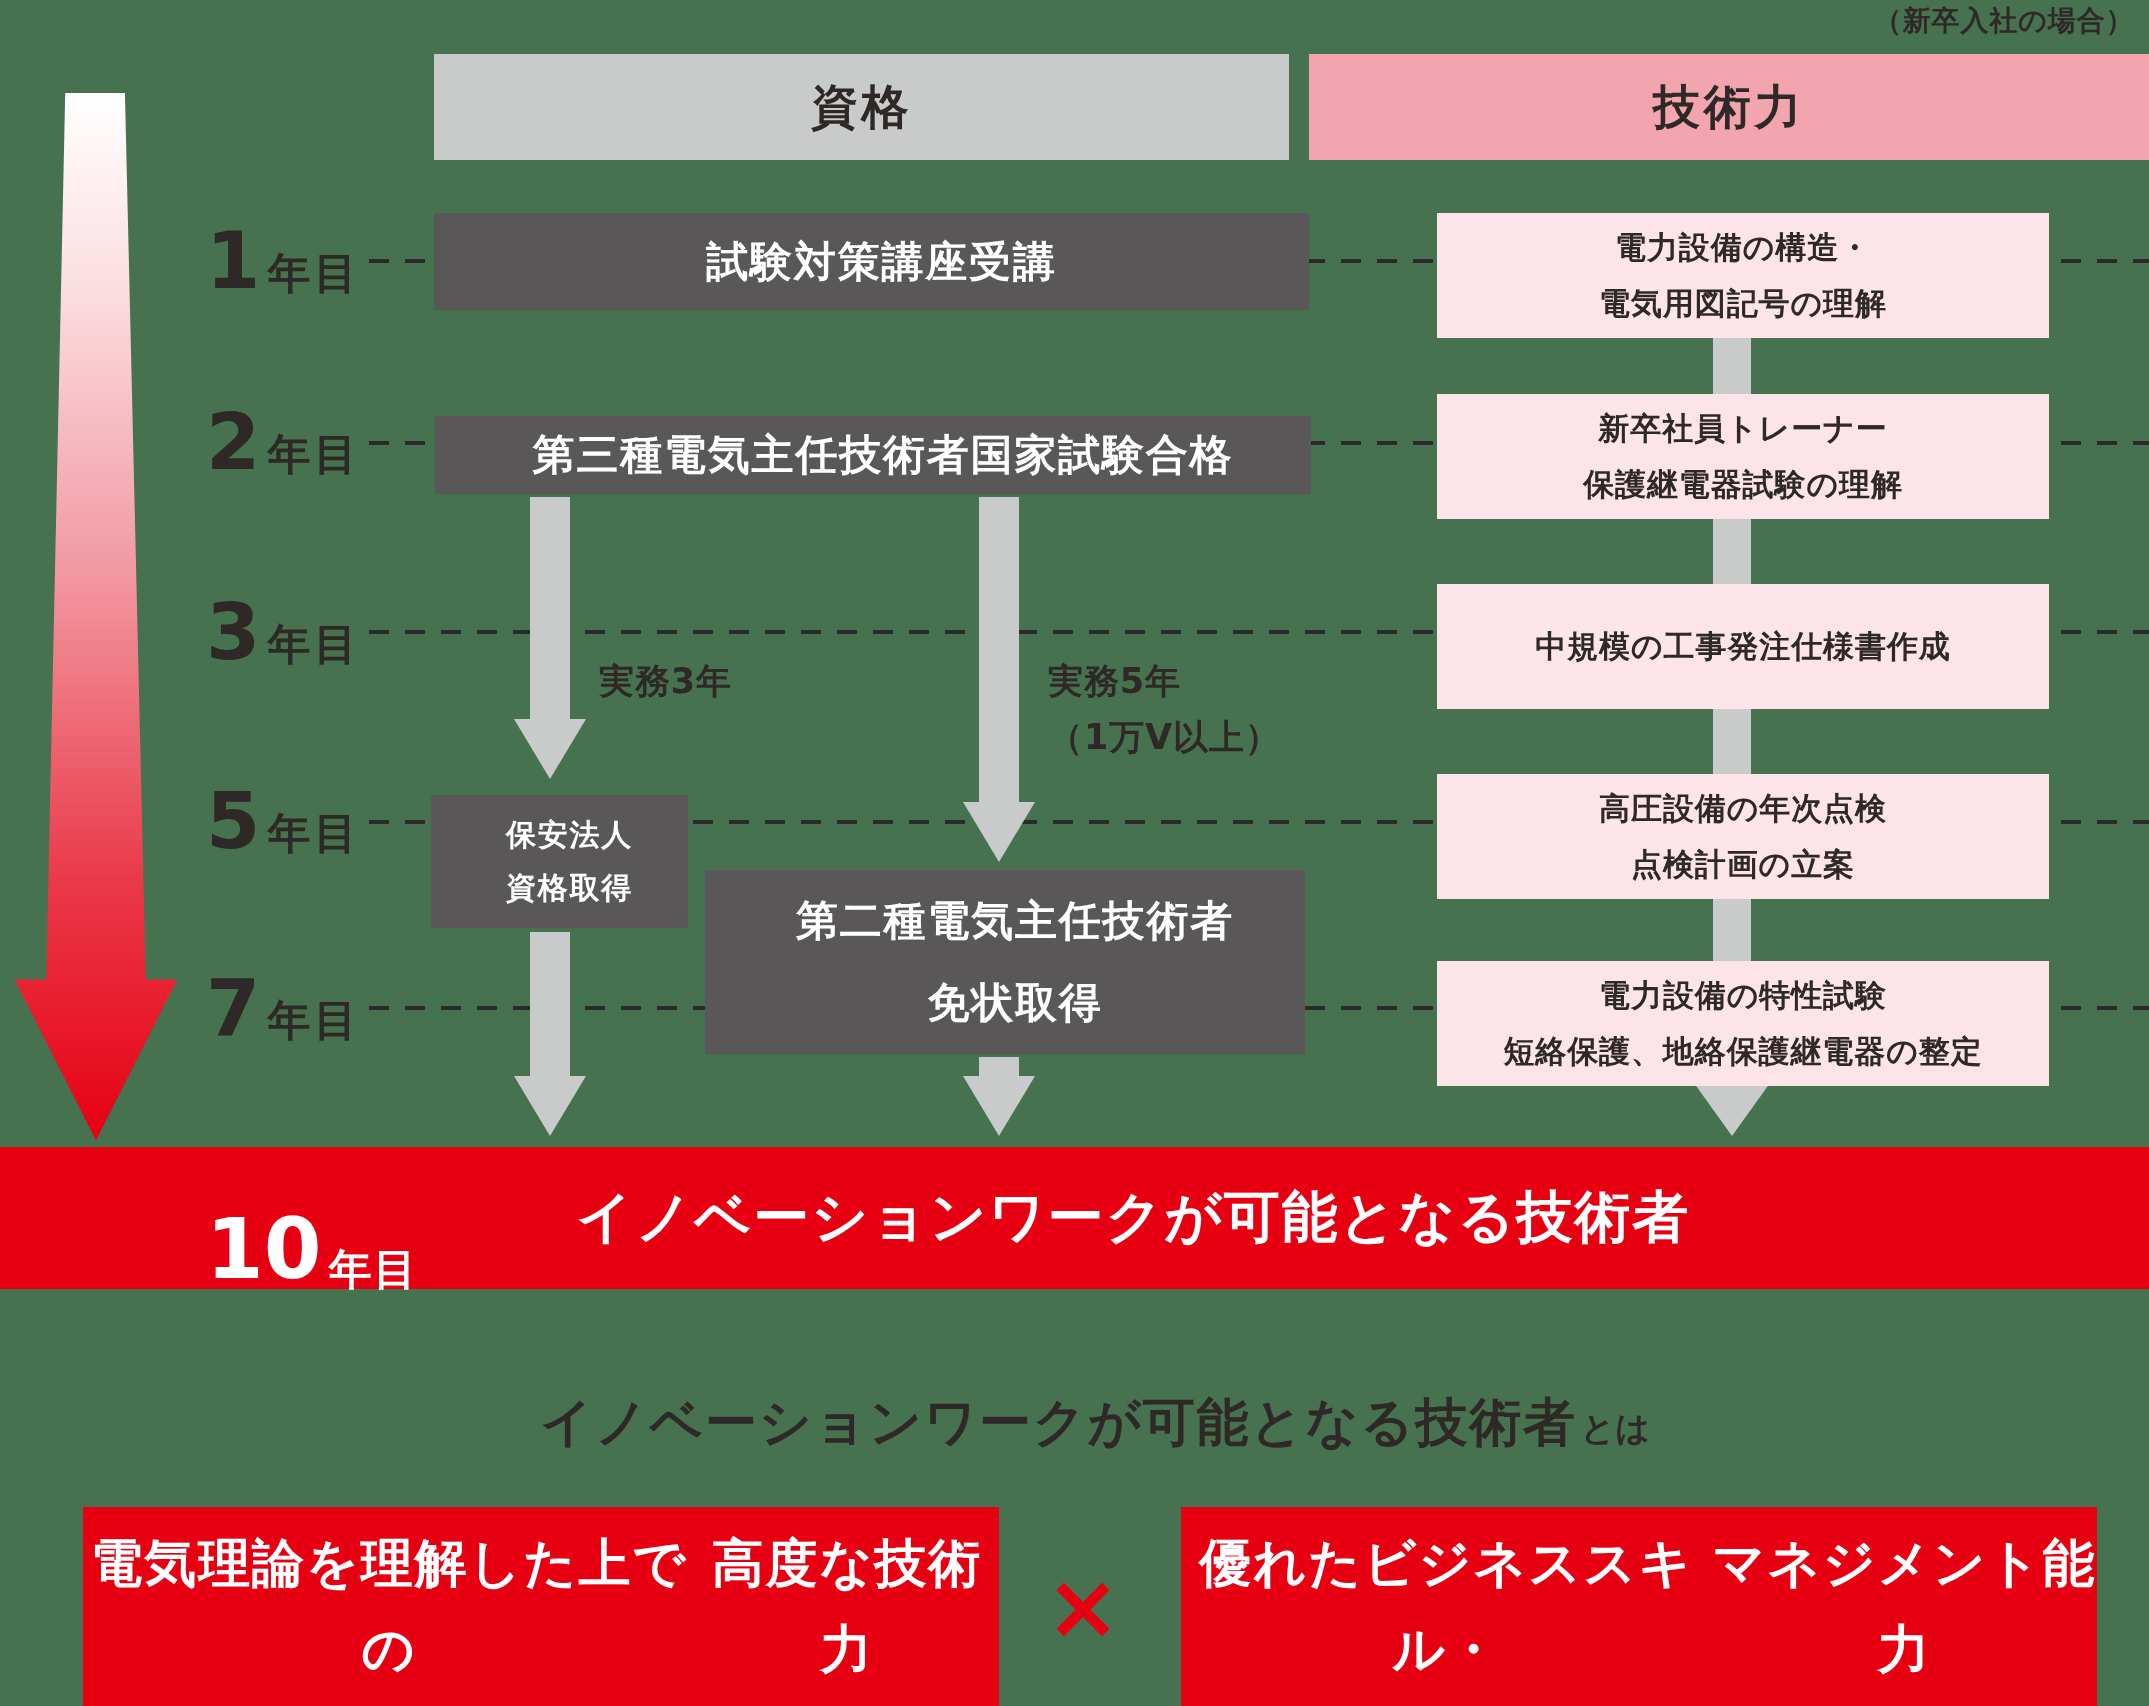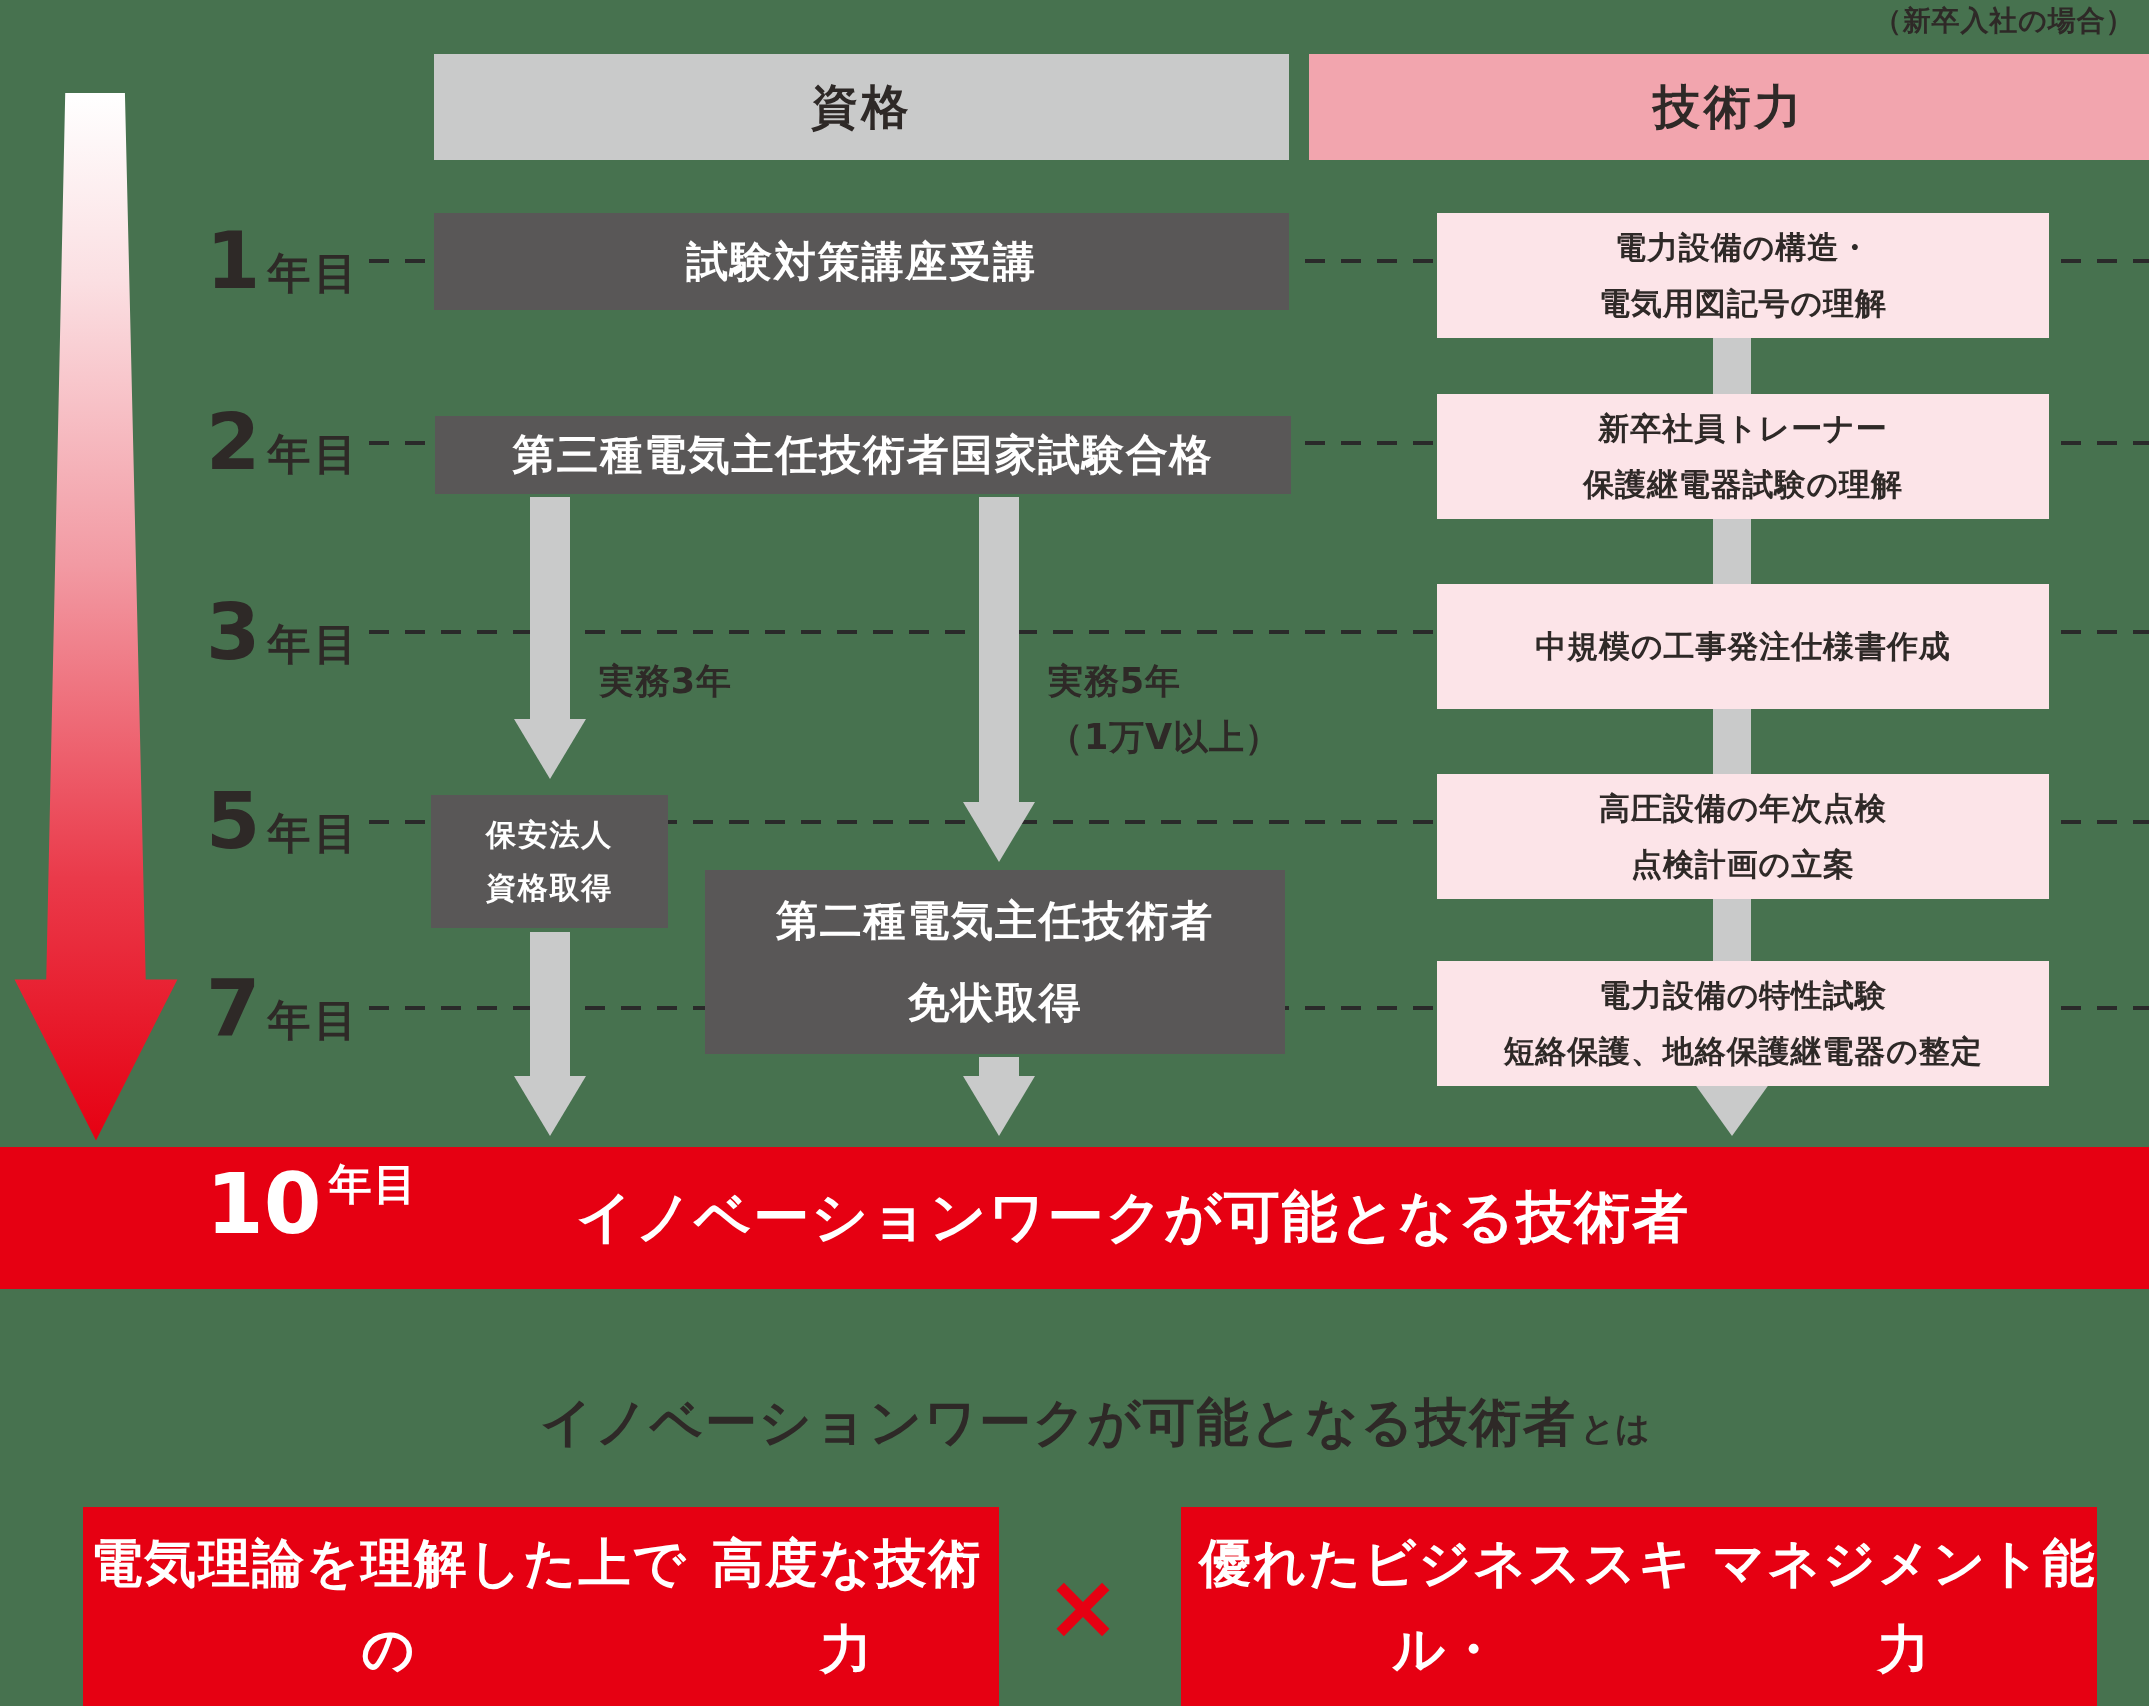--- a/index.html
+++ b/index.html
@@ -41,21 +41,21 @@
     color:#2e2927;z-index:2;white-space:nowrap;
   }
   .year .num{font-size:78px;font-weight:800;line-height:1;letter-spacing:1.8px;}
   .year .suf{font-size:43px;font-weight:800;line-height:1;letter-spacing:3.6px;margin-left:5.4px;}
   
   .red-arrow{left:0;top:93px;width:201px;height:1051px;z-index:2;}
   
   .dark-box{
     background:#595757;color:#ffffff;
     display:flex;flex-direction:column;align-items:center;justify-content:center;
-    text-align:center;font-weight:800;z-index:2;letter-spacing:1.8px;
+    text-align:center;font-weight:800;z-index:2;letter-spacing:1.8px;padding-left:20px;
   }
   .q1{left:434px;top:213px;width:855px;height:97px;font-size:42px;}
   .q2{left:435px;top:416px;width:856px;height:78px;font-size:42px;}
   .q3{left:431px;top:795px;width:237px;height:133px;font-size:30px;line-height:1.75;}
   .q4{left:705px;top:870px;width:580px;height:184px;font-size:42px;line-height:1.95;}
   
   .pink-box{
     left:1437px;width:612px;height:125px;
     background:#fce4e8;color:#2e2927;
     display:flex;flex-direction:column;align-items:center;justify-content:center;
@@ -93,21 +93,21 @@
   }
   .pl1{left:599px;top:653px;}
   .pl2{left:1048px;top:653px;}
   
   .banner{
     left:0;top:1147px;width:2149px;height:142px;
     background:#e60012;z-index:3;color:#ffffff;
   }
   .banner .yearlab{
     position:absolute;left:206px;top:0;height:144px;
-    display:flex;align-items:flex-start;padding-top:16px;box-sizing:border-box;
+    display:flex;align-items:flex-end;padding-top:16px;box-sizing:border-box;
   }
   .banner .yearlab .num{font-size:83px;font-weight:800;line-height:1;}
   .banner .yearlab .suf{font-size:43px;font-weight:800;line-height:1;margin-left:7.2px;letter-spacing:1.8px;}
   .banner .btext{
     position:absolute;left:1133px;top:50%;
     transform:translate(-50%,-50%);
     font-size:56px;font-weight:800;white-space:nowrap;letter-spacing:1.8px;
   }
   
   .bottom-title{

